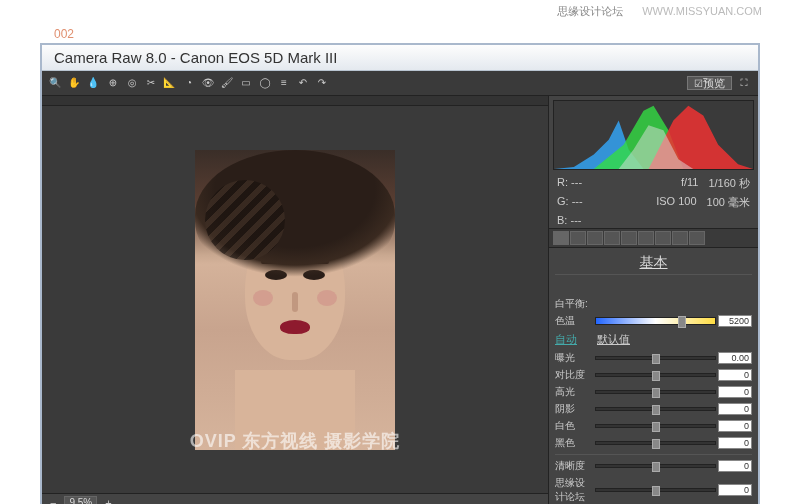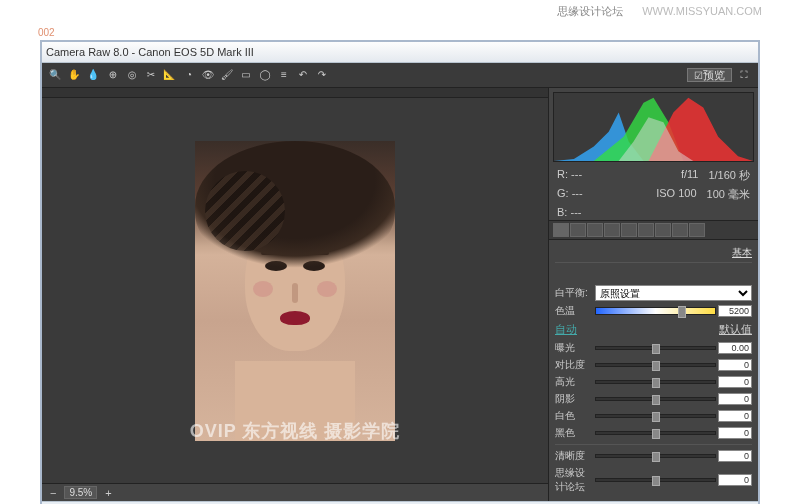--- a/index.html
+++ b/index.html
@@ -1,22 +1,22 @@
 <!DOCTYPE html>
 <html><head>
 <meta charset="utf-8">
 <style>
 *{margin:0;padding:0;box-sizing:border-box;font-family:"Microsoft YaHei",sans-serif;font-size:11px}
 body{background:#fff;width:800px;height:504px}
 .page{padding:0 30px}
 .watermark-top{text-align:right;color:#bbb;font-size:11px;padding:4px 8px}
 .watermark-top .cn{color:#888;margin-right:16px}
-.step-num{color:#e09070;font-size:10px;margin:4px 0 2px 8px}
+.step-num{color:#e09070;font-size:12px;margin:4px 0 2px 24px}
 .window{border:2px solid #a9b8cc;background:#e8eef4;width:720px;margin:0 auto}
-.titlebar{background:linear-gradient(#fdfdfd,#e4e9ef);padding:4px 4px;font-size:11px;color:#333;border-bottom:1px solid #b8c4d0}
+.titlebar{background:linear-gradient(#fdfdfd,#e4e9ef);padding:4px 12px;font-size:15px;color:#333;border-bottom:1px solid #b8c4d0}
 .toolbar{background:#3a3a3a;padding:4px 6px;display:flex;align-items:center;gap:3px;border-bottom:1px solid #222}
 .tool-icon{width:16px;height:16px;display:inline-block;color:#ccc;font-size:10px;text-align:center;line-height:16px}
 .toolbar-right{margin-left:auto;display:flex;gap:4px;align-items:center}
 .preview-cb{background:#555;border:1px solid #777;color:#ddd;font-size:10px;padding:0 6px;height:14px;display:flex;align-items:center}
 .main-area{display:flex;background:#3a3a3a}
 .canvas-col{flex:1;display:flex;flex-direction:column}
 .canvas-bar{background:#333;height:10px;border-bottom:1px solid #222}
 .canvas{flex:1;background:#3a3a3a;display:flex;align-items:center;justify-content:center;height:330px;position:relative}
 .photo{width:200px;height:300px;background:linear-gradient(180deg,#3a2e28 0%,#5a3e32 18%,#c9a890 35%,#d4b29a 38%,#c8a48e 60%,#d6b49c 100%);position:relative;overflow:hidden}
 .hair{position:absolute;top:0;left:0;right:0;height:130px;background:radial-gradient(ellipse 80% 90% at 50% 30%,#2a1e18 50%,#3a2a20 65%,transparent 75%);border-radius:50% 50% 45% 45%}
@@ -37,28 +37,28 @@
 .filename{flex:1;text-align:center;background:#555;border:1px solid #666;padding:1px 4px;font-size:10px}
 .right-panel{width:210px;background:#444;border-left:1px solid #222;display:flex;flex-direction:column}
 .histogram{height:70px;background:#3a3a3a;margin:4px;border:1px solid #222;position:relative;overflow:hidden}
 .histo-svg{width:100%;height:100%}
 .exif{font-size:9px;color:#ccc;padding:2px 8px;display:flex;justify-content:space-between}
 .exif-row{display:flex;gap:10px}
 .panel-tabs{display:flex;background:#3a3a3a;padding:2px 4px;gap:1px;border-top:1px solid #222;border-bottom:1px solid #222}
 .ptab{width:16px;height:14px;background:#555;border:1px solid #666}
 .ptab.active{background:#666}
 .panel-body{flex:1;background:#444;padding:4px 6px;overflow:hidden}
-.panel-title{text-align:right;color:#ddd;font-size:10px;padding:2px 0;border-bottom:1px solid #555;margin-bottom:22px;text-decoration:underline}
+.panel-title{text-align:center;color:#ddd;font-size:14px;padding:2px 0;border-bottom:1px solid #555;margin-bottom:22px;text-decoration:underline}
 .row{display:flex;align-items:center;margin:3px 0;gap:2px}
 .row label{width:38px;color:#ccc;font-size:10px;text-align:left}
 .row .slider{flex:1;height:4px;background:#333;border:1px solid #222;position:relative}
 .row .slider .thumb{position:absolute;top:-3px;left:50%;width:8px;height:10px;background:#888;border:1px solid #aaa;transform:translateX(-50%)}
 .row .val{width:34px;background:#fff;border:1px solid #888;font-size:9px;text-align:right;padding:0 2px;color:#333}
 .wb-row select{flex:1;background:#fff;border:1px solid #888;font-size:10px;height:16px}
-.links-row{display:flex;justify-content:space-between;gap:12px;font-size:10px;margin:4px 0}
+.links-row{display:flex;justify-content:flex-start;gap:20px;font-size:10px;margin:4px 0}
 .links-row span{color:#ccc;text-decoration:underline}
 .links-row .auto{color:#4aa}
 .color-slider{height:8px;flex:1;position:relative;border:1px solid #222}
 .color-slider.temp{background:linear-gradient(90deg,#26f,#fff,#fd4)}
 .color-slider.tint{background:linear-gradient(90deg,#2c4,#fff,#d3d)}
 .color-slider .thumb{position:absolute;top:-2px;left:72%;width:8px;height:12px;background:#888;border:1px solid #aaa;transform:translateX(-50%)}
 .sep{border-top:1px solid #555;margin:4px 0}
 .bottom-bar{background:#e8eef4;padding:6px 8px;display:flex;align-items:center;gap:8px;border-top:1px solid #b8c4d0}
 </style>
 </head>
@@ -168,21 +168,20 @@
         <div class="ptab"></div>
         <div class="ptab"></div>
         <div class="ptab"></div>
       </div>
 
       <div class="panel-body">
         <div class="panel-title">基本</div>
 
         <div class="row wb-row">
           <label>白平衡:</label>
-          <select><option>原照设置</option></select>
         </div>
 
         <div class="row">
           <label>色温</label>
           <div class="color-slider temp">
                 <div class="thumb"></div>
               </div>
           <div class="val">5200</div>
         </div>
 

